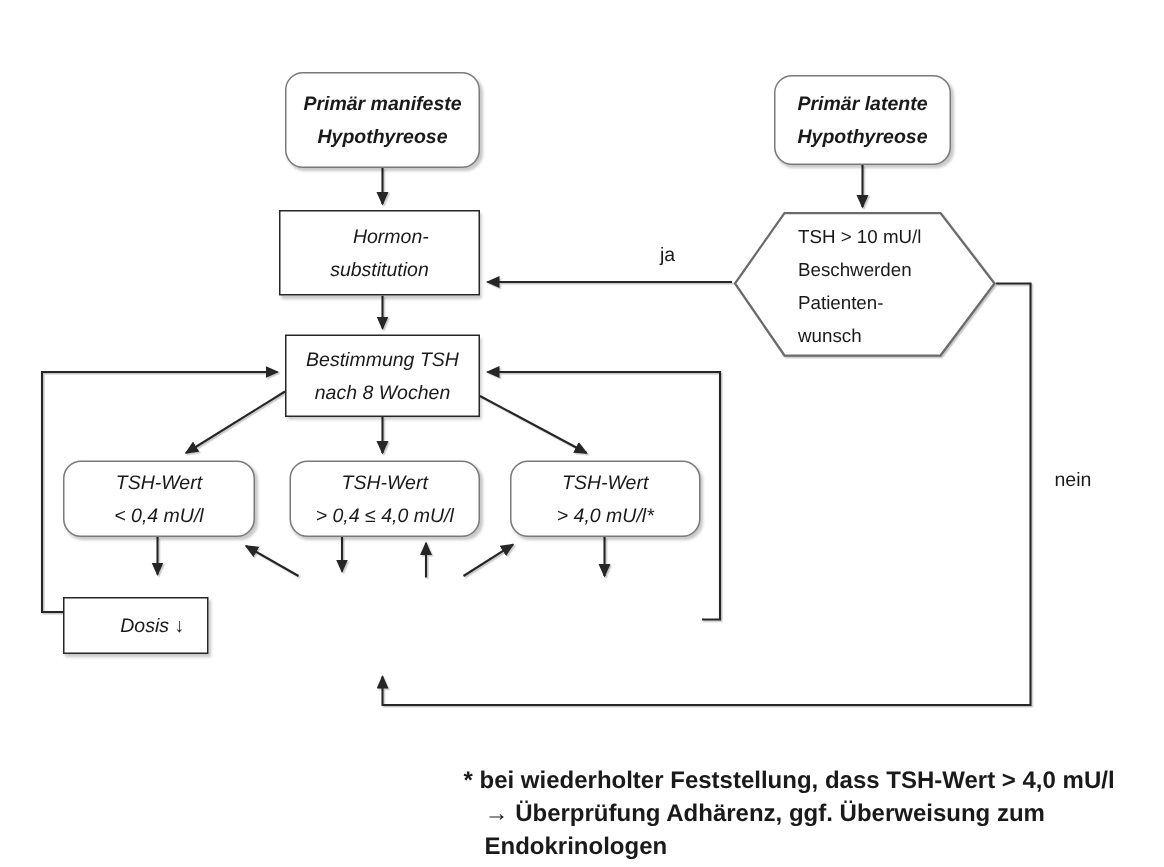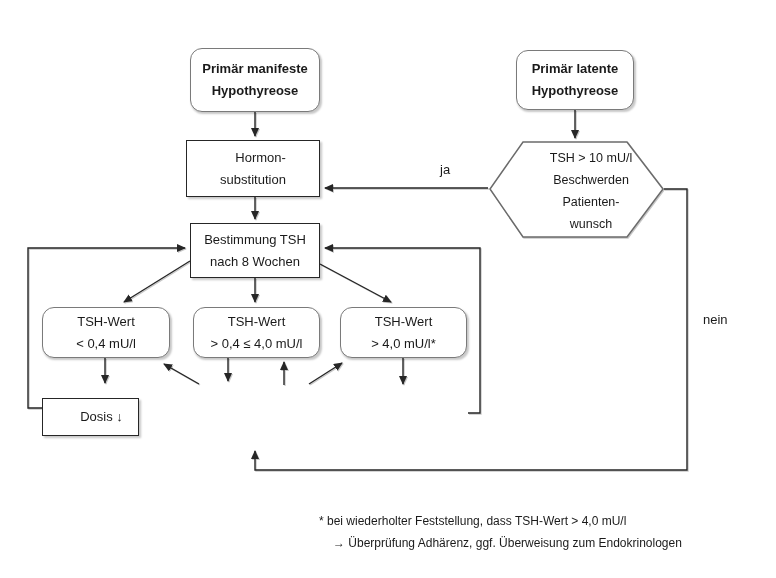--- a/index.html
+++ b/index.html
@@ -10,31 +10,32 @@
   svg.edges{position:absolute;left:0;top:0;width:776px;height:578px;
     filter:drop-shadow(1.2px 1.5px 0.4px rgba(0,0,0,0.22));}
   svg.edges line, svg.edges polyline{stroke:#262626;stroke-width:1.4;fill:none;}
   .hexshape{fill:#ffffff;stroke:#6b6b6b;stroke-width:1.5;}
   .node{
     position:absolute;display:flex;align-items:center;justify-content:center;
     text-align:center;white-space:pre-line;background:#ffffff;
     font-size:13px;line-height:22px;
     border:1.4px solid #262626;box-shadow:1.5px 2px 2px rgba(0,0,0,0.22);
     box-sizing:border-box;
+    font-style:italic;
   }
   .node.rounded{border:1.5px solid #7a7a7a;border-radius:12px;}
   .node.bold{font-weight:700;}
   .hex-label{
     position:absolute;left:532px;top:147px;width:118px;
-    font-size:12.5px;line-height:22px;text-align:center;white-space:pre-line;
+    font-size:12.5px;line-height:22px;text-align:left;white-space:pre-line;
   }
   .edge-label{position:absolute;font-size:13px;}
   .label-ja{left:400px;top:162px;padding-left:40px;}
   .label-nein{left:703px;top:312px;}
-  .footnote{position:absolute;left:319px;top:510px;font-size:12px;line-height:22px;}
+  .footnote{position:absolute;left:309px;top:510px;font-size:16px;line-height:22px;font-weight:bold;}
   .footnote .fn2{padding-left:14px;}
 </style>
 </head>
 <body>
 
 <div class="canvas">
 
   <svg class="edges" viewBox="0 0 776 578">
     <defs>
       <marker id="arrow" markerUnits="userSpaceOnUse" markerWidth="10" markerHeight="9" refX="8" refY="4" orient="auto">

